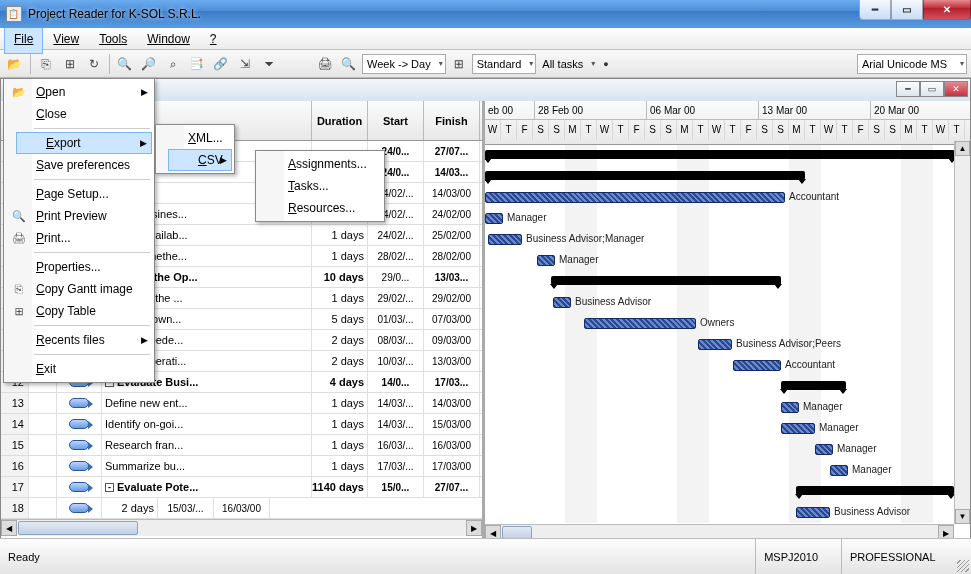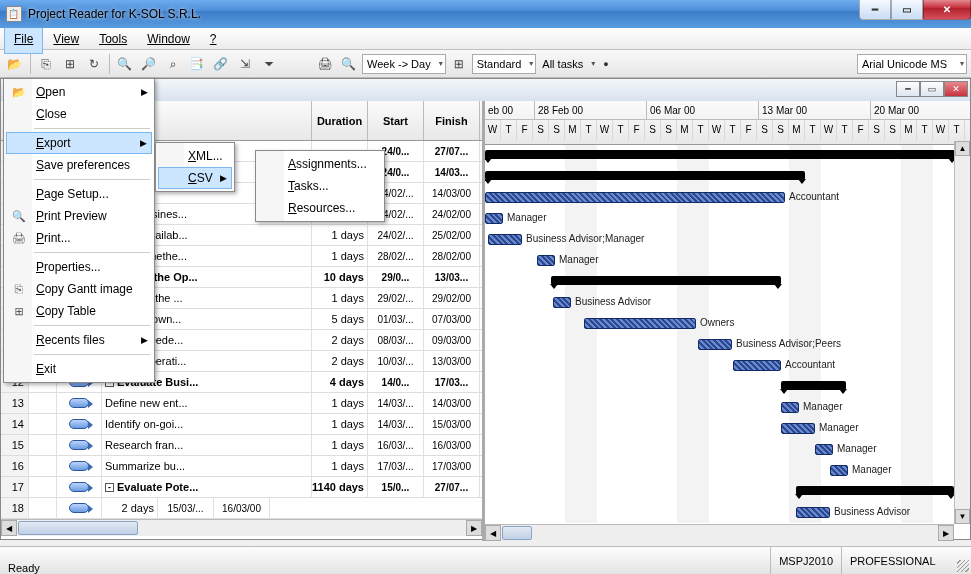--- a/index.html
+++ b/index.html
@@ -83,30 +83,30 @@
   .rhscroll .thumb { position:absolute; left:17px; top:1px; height:14px; width:30px; background:linear-gradient(#e2e9f3,#c1d0e5); border:1px solid #8aa4c8; border-radius:2px; }
   .rhscroll .arr { position:absolute; top:0; width:16px; height:16px; background:#ddd; border:1px solid #aaa; display:flex; align-items:center; justify-content:center; font-size:8px; }
   .rhscroll .arr.l{left:0;} .rhscroll .arr.r{right:0;}
   .rvscroll { position:absolute; right:0; top:40px; bottom:17px; width:16px; background:#eee; border-left:1px solid #bbb; }
   .rvscroll .arr { position:absolute; left:0; width:15px; height:15px; background:#ddd; border:1px solid #aaa; display:flex; align-items:center; justify-content:center; font-size:8px; }
   .rvscroll .arr.u{top:0;} .rvscroll .arr.d{bottom:0;}
 
   
   .menu { position:absolute; background:linear-gradient(to right,#f6f6f6 0 28px,#fff 28px); border:1px solid #8a8a8a; box-shadow:2px 2px 4px rgba(0,0,0,.3); padding:2px; font-size:12px; }
   .menu .mrow { height:22px; display:flex; align-items:center; padding-left:30px; padding-right:18px; position:relative; white-space:nowrap; }
-  .menu .mrow.hi { background:#cde6ff; border:1px solid #7eb6f0; padding-left:29px; }
+  .menu .mrow.hi { background:#cde6ff; border:1px solid #7eb6f0; padding-left:29px;margin-left:10px; }
   .menu .mrow .micon { position:absolute; left:4px; width:18px; text-align:center; color:#555; font-size:11px; }
   .menu .mrow .arrow { position:absolute; right:4px; font-size:9px; }
   .menu .msep { height:1px; background:#ccc; margin:3px 2px 3px 28px; }
   .menu .u { text-decoration:underline; }
 
   .submenu { position:absolute; }
 
   
-  .statusbar { position:absolute; bottom:0; left:0; right:0; height:28px; background:linear-gradient(#fdfdfd,#e4e4e4); border-top:1px solid #bbb; display:flex; align-items:flex-end; font-size:11px; }
+  .statusbar { position:absolute; bottom:0; left:0; right:0; height:36px; background:linear-gradient(#fdfdfd,#e4e4e4); border-top:1px solid #bbb; display:flex; align-items:center; font-size:11px;gap:15px; }
   .statusbar .pane { padding:0 8px; border-left:1px solid #bbb; height:100%; display:flex; align-items:center; }
   .statusbar .grip { position:absolute; right:2px; bottom:2px; width:12px; height:12px; background:repeating-linear-gradient(135deg,transparent 0 2px,#999 2px 3px); }
 </style>
 </head>
 <body>
 
 <div class="titlebar">
   <div class="win-icon">📋</div>
   <div class="title">Project Reader for K-SOL S.R.L.</div>
   <div class="controls">
@@ -229,21 +229,21 @@
               <div class="cell c-dur">1 days</div>
               <div class="cell c-start">28/02/...</div>
               <div class="cell c-fin">28/02/00</div>
             </div>
             <div class="row">
               <div class="cell c-id"></div>
               <div class="cell c-i"></div>
               <div class="cell c-ind"></div>
               <div class="cell c-name b"><span class="outline">-</span>Define the Op...</div>
               <div class="cell c-dur" style="font-weight: bold;">10 days</div>
-              <div class="cell c-start" style="font-weight: bold;">29/0...</div>
+              <div class="cell c-start" style="font-weight: normal;">29/0...</div>
               <div class="cell c-fin" style="font-weight: bold;">13/03...</div>
             </div>
             <div class="row">
               <div class="cell c-id"></div>
               <div class="cell c-i"></div>
               <div class="cell c-ind"></div>
               <div class="cell c-name">Research the ...</div>
               <div class="cell c-dur">1 days</div>
               <div class="cell c-start">29/02/...</div>
               <div class="cell c-fin">29/02/00</div>
@@ -494,21 +494,21 @@
       <div class="mrow">
         <span><span class="u">R</span>ecents files</span>
         <span class="arrow">▶</span>
       </div>
       <div class="msep"></div>
       <div class="mrow">
         <span><span class="u">E</span>xit</span>
       </div>
     </div>
 
-  <div class="menu submenu" id="exportMenu" style="left:155px; top:64px; width:80px">
+  <div class="menu submenu" id="exportMenu" style="left:155px; top:46px; width:80px">
       <div class="mrow">
         <span><span class="u">X</span>ML...</span>
       </div>
       <div class="mrow hi">
         <span><span class="u">C</span>SV</span>
         <span class="arrow">▶</span>
       </div>
     </div>
 
   <div class="menu submenu" id="csvMenu" style="left:255px; top:72px; width:130px">

